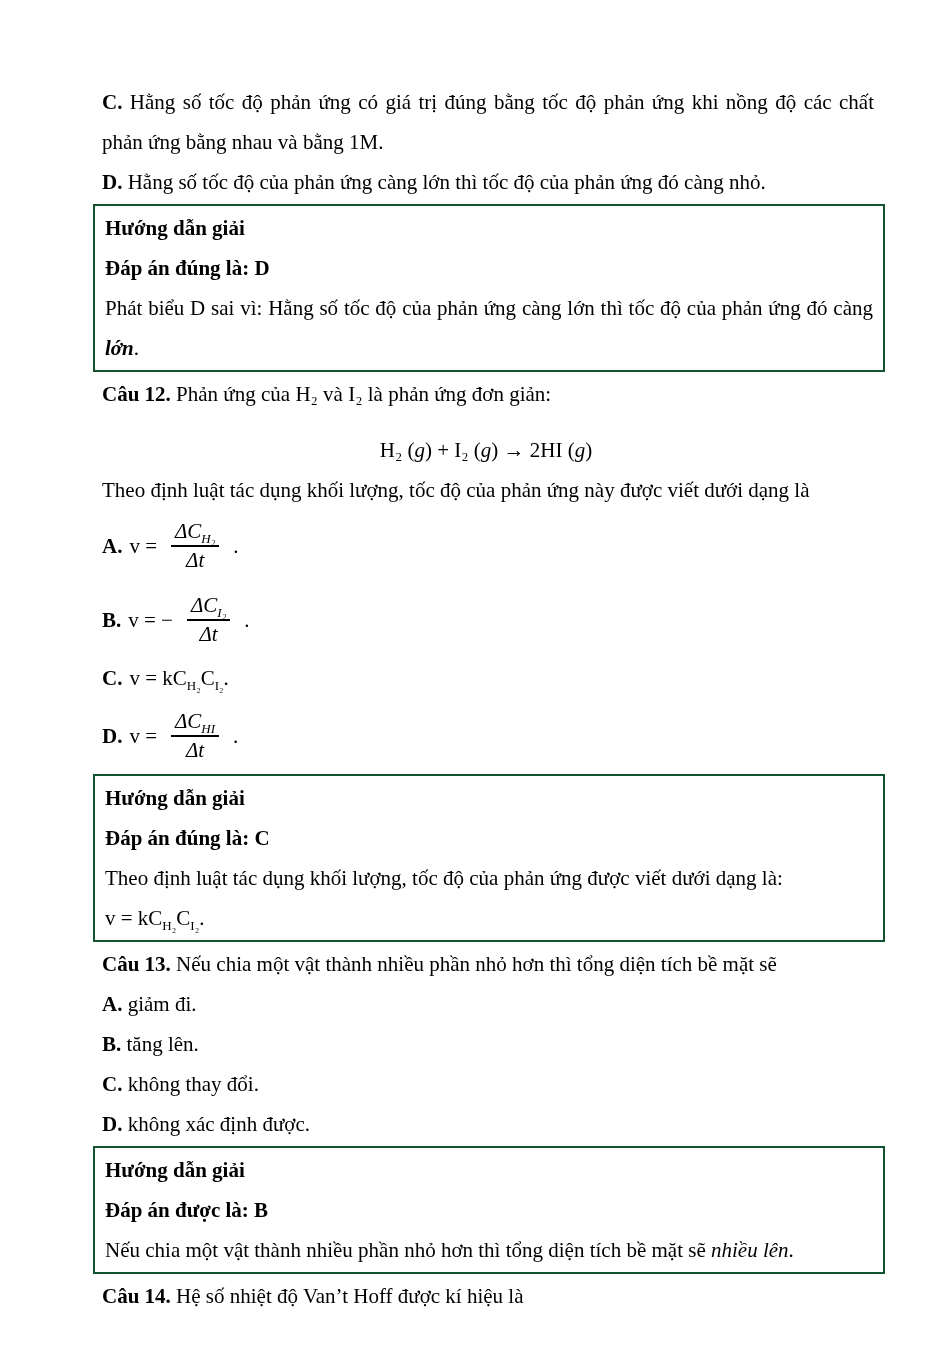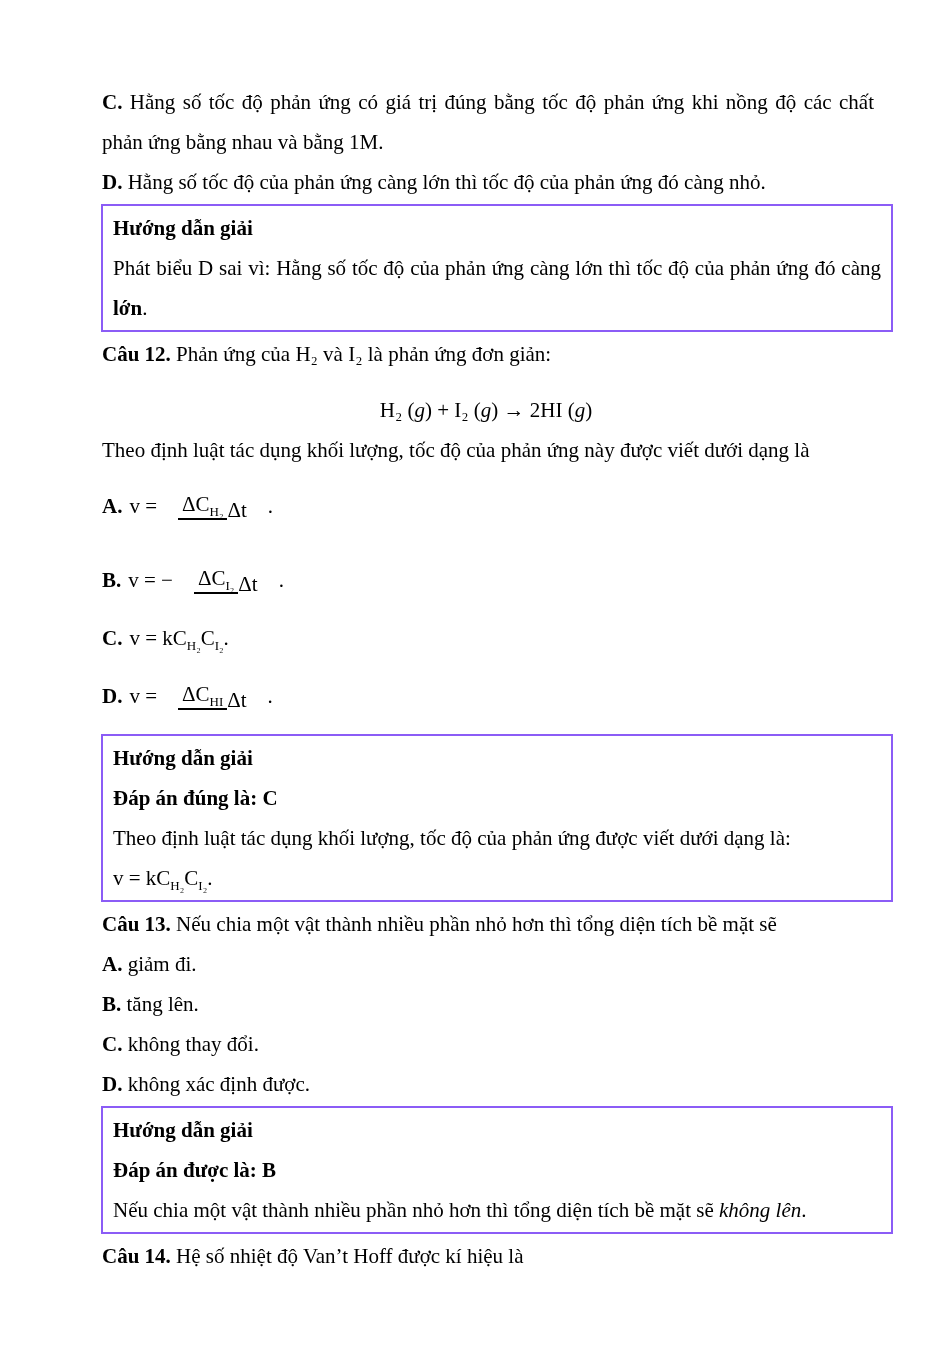--- a/index.html
+++ b/index.html
@@ -6,52 +6,53 @@
   body{
     width:952px;height:1346px;background:#ffffff;color:#000000;
     font-family:"Liberation Serif","DejaVu Serif",serif;
     font-size:21px;line-height:40px;
     position:relative;overflow:hidden;
   }
   .content{position:absolute;left:90px;top:82px;width:792px;box-sizing:border-box;}
   p{margin:0;padding:0 8px 0 12px;text-align:justify;}
   .b{font-weight:bold;}
   .i{font-style:italic;}
-  .bi{font-weight:bold;}
+  .bi{font-weight:bold;font-style:italic;}
   .eq{text-align:center;padding:0;margin-top:16px;}
   sub{font-size:13px;line-height:0;letter-spacing:0;}
   .solution-box{
-    border:2px solid #8b5cf6;box-sizing:border-box;width:100%;
-    margin:2px 11px;padding:2px 10px;
+    border:2px solid #14532d;box-sizing:border-box;width:100%;
+    margin:2px 3px;padding:2px 10px;
   }
   .solution-box p{padding:0;}
   .opt-row{
     display:flex;align-items:center;gap:7px;
     padding-left:12px;min-height:72px;margin-bottom:2px;
   }
   .opt-row.single{min-height:40px;}
   .frac{
-    display:inline-flex;flex-direction:row;align-items:center;
-    vertical-align:middle;line-height:25px;margin:0 14px;
+    display:inline-flex;flex-direction:column;align-items:center;
+    vertical-align:middle;line-height:25px;margin:0 7px;font-style:italic;
   }
   .frac .num{border-bottom:2px solid #000;padding:0 4px 1px;}
-  .frac .den{padding-top:9px;}
+  .frac .den{padding-top:1px;}
   .formula{white-space:nowrap;}
 </style>
 </head>
 <body>
 
 <div class="content">
 
   <p><span class="b">C.</span> <span>Hằng số tốc độ phản ứng có giá trị đúng bằng tốc độ phản ứng khi nồng độ các chất phản ứng bằng nhau và bằng 1M.</span></p>
 
   <p><span class="b">D.</span> <span>Hằng số tốc độ của phản ứng càng lớn thì tốc độ của phản ứng đó càng nhỏ.</span></p>
 
   <div class="solution-box">
     <p><span class="b">Hướng dẫn giải</span></p>
+    <p><span class="b">Đáp án đúng là: D</span></p>
     <p><span>Phát biểu D sai vì: Hằng số tốc độ của phản ứng càng lớn thì tốc độ của phản ứng đó càng </span><span class="bi">lớn</span><span>.</span></p>
   </div>
 
   <p><span class="b">Câu 12.</span> <span>Phản ứng của H₂ và I₂ là phản ứng đơn giản:</span></p>
 
   <p class="eq"><span>H₂ (</span><span class="i">g</span><span>) + I₂ (</span><span class="i">g</span><span>) → 2HI (</span><span class="i">g</span><span>)</span></p>
 
   <p>Theo định luật tác dụng khối lượng, tốc độ của phản ứng này được viết dưới dạng là</p>
 
   <div class="opt-row">
@@ -99,18 +100,18 @@
   <p><span class="b">Câu 13.</span> <span>Nếu chia một vật thành nhiều phần nhỏ hơn thì tổng diện tích bề mặt sẽ</span></p>
 
   <p><span class="b">A.</span> <span>giảm đi.</span></p>
   <p><span class="b">B.</span> <span>tăng lên.</span></p>
   <p><span class="b">C.</span> <span>không thay đổi.</span></p>
   <p><span class="b">D.</span> <span>không xác định được.</span></p>
 
   <div class="solution-box">
     <p><span class="b">Hướng dẫn giải</span></p>
     <p><span class="b">Đáp án được là: B</span></p>
-    <p><span>Nếu chia một vật thành nhiều phần nhỏ hơn thì tổng diện tích bề mặt sẽ </span><span class="i">không lên</span><span>.</span></p>
+    <p><span>Nếu chia một vật thành nhiều phần nhỏ hơn thì tổng diện tích bề mặt sẽ </span><span class="i">nhiều lên</span><span>.</span></p>
   </div>
 
   <p><span class="b">Câu 14.</span> <span>Hệ số nhiệt độ Van’t Hoff được kí hiệu là</span></p>
 
 </div>
 
 </body></html>

